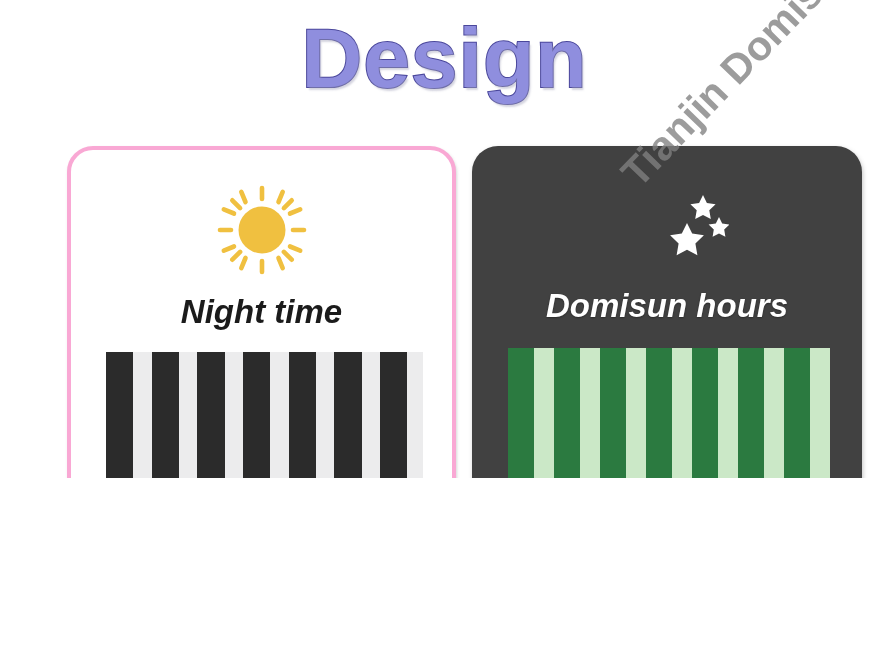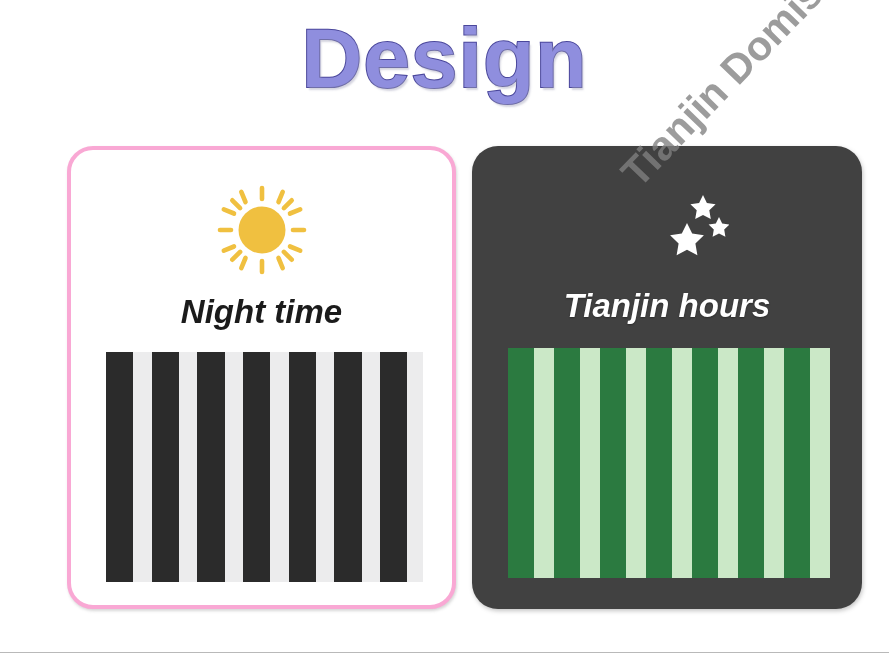--- a/index.html
+++ b/index.html
@@ -8,21 +8,21 @@
     padding: 0;
     background: #ffffff;
   }
   body {
     font-family: "Liberation Sans", sans-serif;
     -webkit-font-smoothing: antialiased;
   }
   #stage {
     position: relative;
     width: 889px;
-    height: 658px;
+    height: 478px;
     background: #ffffff;
     overflow: hidden;
   }
 
   
   #page-title {
     position: absolute;
     left: 0;
     top: 8px;
     width: 889px;
@@ -226,21 +226,21 @@
 
     <div class="icon-wrap" id="moon-wrap">
       <svg width="124" height="100" viewBox="0 0 124 100" aria-hidden="true">
         <path d="M64 6 A44 44 0 1 0 64 94 A34 34 0 1 1 64 6 Z" fill="#ed9039"></path>
         <polygon points="82,50 87.2,60.6 98.9,62.3 90.4,70.5 92.4,82.2 82,76.7 71.6,82.2 73.6,70.5 65.1,62.3 76.8,60.6" fill="#ffffff"></polygon>
         <polygon points="98,22 101.9,29.9 110.6,31.2 104.3,37.3 105.8,46 98,41.9 90.2,46 91.7,37.3 85.4,31.2 94.1,29.9" fill="#ffffff"></polygon>
         <polygon points="114,44 117.2,50.5 124.4,51.6 119.2,56.6 120.4,63.8 114,60.4 107.6,63.8 108.8,56.6 103.6,51.6 110.8,50.5" fill="#ffffff"></polygon>
       </svg>
     </div>
 
-    <div class="caption" id="caption-day">Tianjin hours</div>
+    <div class="caption" id="caption-day">Domisun hours</div>
 
     <div class="stripes" id="stripes-day">
       <div class="stripes-row">
           <div class="stripe gdark" style="width: 27px;"></div>
           <div class="stripe glight" style="width: 21px;"></div>
           <div class="stripe gdark" style="width: 27px;"></div>
           <div class="stripe glight" style="width: 21px;"></div>
           <div class="stripe gdark" style="width: 27px;"></div>
           <div class="stripe glight" style="width: 21px;"></div>
           <div class="stripe gdark" style="width: 27px;"></div>

